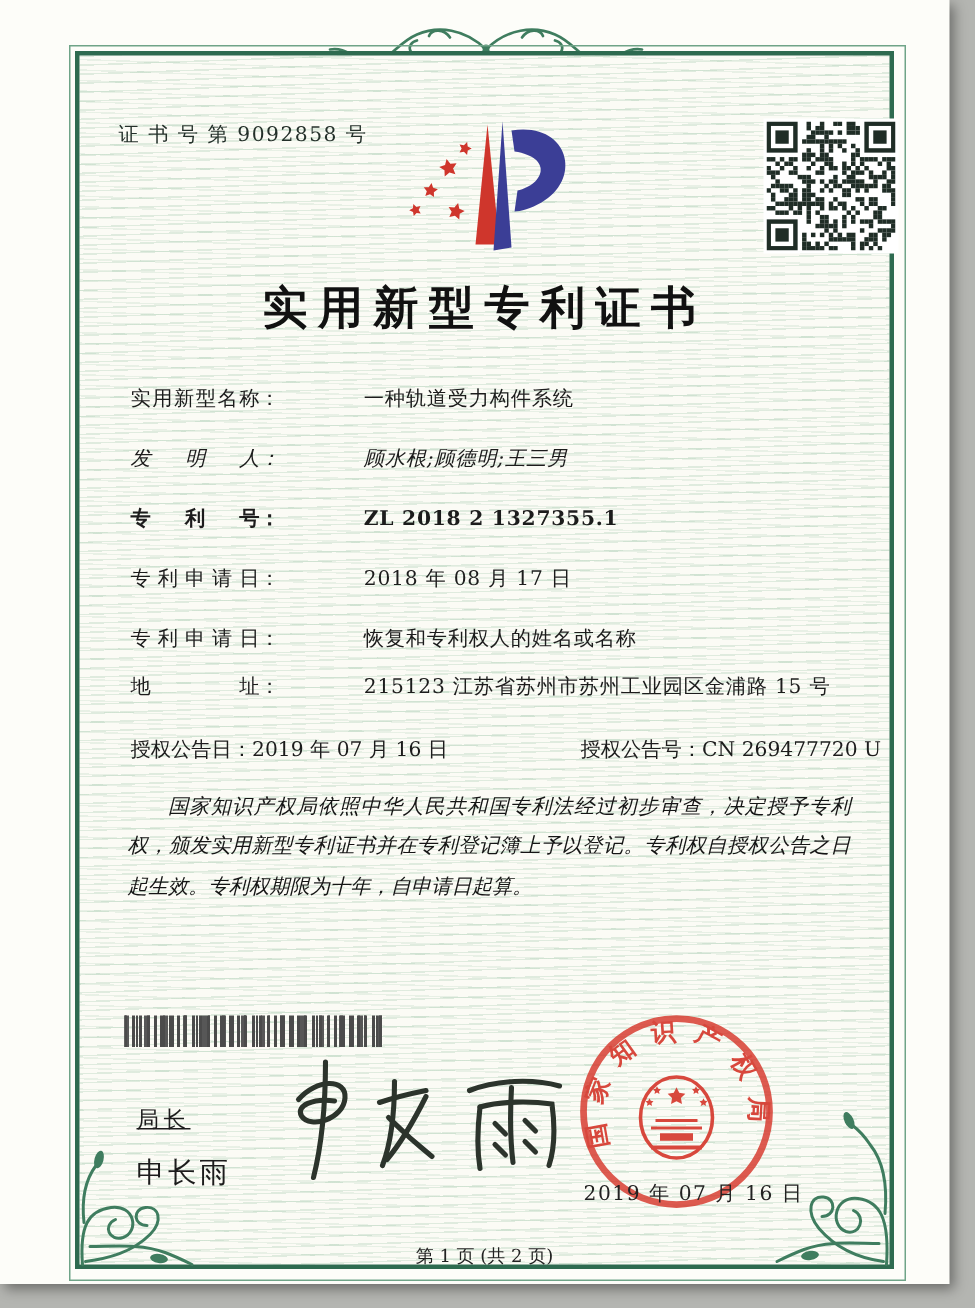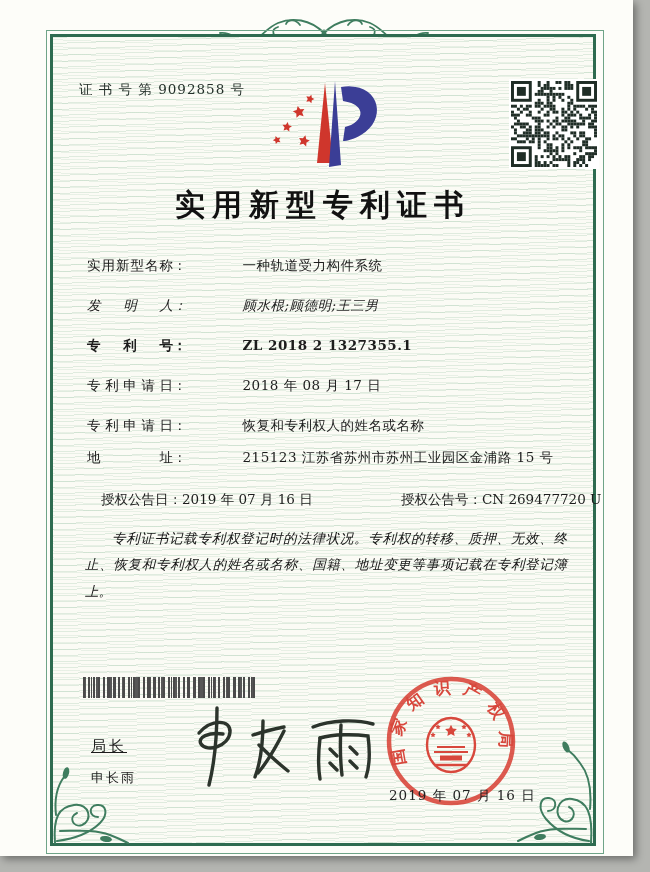--- a/index.html
+++ b/index.html
@@ -36,36 +36,36 @@
   }
   .fields{left:34px;top:220px;width:486px;}
   .frow{position:absolute;left:0;white-space:nowrap;font-size:13.5px;color:#1c1c1c;}
   .frow .flabel{
     display:inline-block;width:86px;text-align:justify;text-align-last:justify;
     -moz-text-align-last:justify;vertical-align:top;
   }
   .frow .colon{display:inline-block;margin-right:8px;}
   .frow .fvalue{letter-spacing:.5px;margin-left:48px;}
   .r0{top:0;} .r1{top:40px;font-style:italic;} .r2{top:80px;font-weight:bold;} .r3{top:120px;} .r4{top:160px;} .r5{top:192px;}
-  .grant-row{position:absolute;left:0;top:234px;white-space:nowrap;font-size:13.5px;color:#1c1c1c;margin-left:14px;}
+  .grant-row{position:absolute;left:0;top:234px;white-space:nowrap;font-size:13.5px;color:#1c1c1c;}
   .grant-no{position:absolute;left:300px;top:0;white-space:nowrap;}
   .paras{
     left:32px;top:488px;width:482px;font-size:13.5px;color:#151515;
     line-height:1.95;font-style:italic;
   }
   .paras p{margin:0;text-indent:2em;text-align:justify;}
   .barcode{
     left:30px;top:640px;width:172px;height:21px;
     background:
       repeating-linear-gradient(90deg,#4b4b4b 0 2px,transparent 2px 5px),
       repeating-linear-gradient(90deg,#4b4b4b 0 1px,transparent 1px 8px),
       repeating-linear-gradient(90deg,#575757 0 3px,transparent 3px 13px);
   }
   .signer-role{left:38px;top:700px;font-size:15px;color:#1c1c1c;letter-spacing:3px;text-decoration:underline;}
-  .signer-name{left:38px;top:732px;font-size:13px;color:#1c1c1c;letter-spacing:2px;}
+  .signer-name{left:38px;top:732px;font-size:19px;color:#1c1c1c;letter-spacing:2px;}
   .signature{left:118px;top:664px;width:212px;height:96px;}
   .seal{left:328px;top:634px;width:140px;height:140px;opacity:.92;}
   .seal-date{left:336px;top:750px;font-size:13.5px;color:#222;letter-spacing:1px;z-index:2;}
   .footer-page{left:0;top:792px;width:100%;text-align:center;font-size:12px;color:#222;}
   .flourish-bl{left:-3px;top:714px;width:82px;height:94px;}
   .flourish-br{right:-3px;top:696px;width:82px;height:112px;transform:scaleX(-1);}
   .top-ornament{position:absolute;left:212px;top:11px;width:224px;height:44px;}
   svg{display:block;}
 </style>
 </head>
@@ -456,21 +456,21 @@
       <div class="frow r5">
         <span class="flabel">地址</span><span class="colon">：</span><span class="fvalue">215123 江苏省苏州市苏州工业园区金浦路 15 号</span>
       </div>
       <div class="grant-row">
         <span class="flabel">授权公告日</span><span class="colon">：</span><span class="fvalue">2019 年 07 月 16 日</span>
         <span class="grant-no"><span>授权公告号</span><span class="colon">：</span><span class="fvalue">CN 269477720 U</span></span>
       </div>
     </div>
 
     <div class="abs paras">
-      <p>专利证书记载专利权登记时的法律状况。专利权的转移、质押、无效、终止、恢复和专利权人的姓名或名称、国籍、地址变更等事项记载在专利登记簿上。</p>
+      <p>国家知识产权局依照中华人民共和国专利法经过初步审查，决定授予专利权，颁发实用新型专利证书并在专利登记簿上予以登记。专利权自授权公告之日起生效。专利权期限为十年，自申请日起算。</p>
     </div>
 
     <div class="abs barcode"></div>
 
     <div class="abs signer-role">局长</div>
     <div class="abs signer-name">申长雨</div>
 
     <svg class="abs signature" viewBox="0 0 212 96">
       <g stroke="#2c342c" stroke-width="3.4" fill="none" stroke-linecap="round">
         <path d="M28,32 C40,18 60,18 59,31 C58,45 36,52 30,43 C26,36 38,31 52,33"></path>
@@ -509,20 +509,21 @@
         </g>
         <g stroke="#d6392e" fill="none">
           <path d="M56,76 h28" stroke-width="2"></path>
           <path d="M53,81 h34" stroke-width="2"></path>
           <path d="M59,87 h22" stroke-width="5"></path>
           <path d="M53,94 h34" stroke-width="2.6"></path>
         </g>
       </g>
     </svg>
 
+    <div class="abs footer-page">第 1 页 (共 2 页)</div>
 
     <svg class="abs flourish-bl" viewBox="0 0 82 94">
       <g stroke="#3f7d5f" stroke-width="2" fill="none" stroke-linecap="round">
         <path d="M5,92 C3,66 9,56 24,54 C40,52 43,70 32,74 C23,77 18,66 27,62"></path>
         <path d="M7,90 C22,88 38,84 50,72 C59,63 56,53 47,54 C38,55 39,66 48,66"></path>
         <path d="M6,64 C4,46 8,34 14,26"></path>
         <path d="M10,80 C26,80 44,78 60,84 C68,87 74,90 78,92"></path>
         <ellipse cx="16" cy="22" rx="3" ry="6" fill="#3f7d5f" stroke="none" transform="rotate(15 16 22)"></ellipse>
         <ellipse cx="56" cy="88" rx="6" ry="3" fill="#3f7d5f" stroke="none" transform="rotate(8 56 88)"></ellipse>
       </g>

